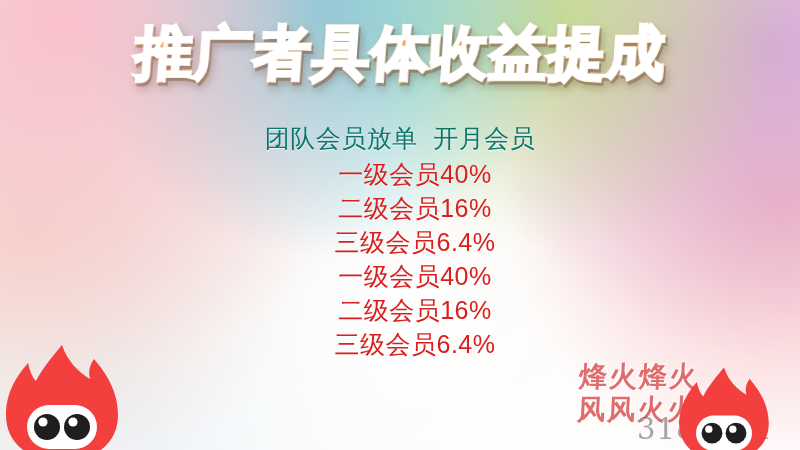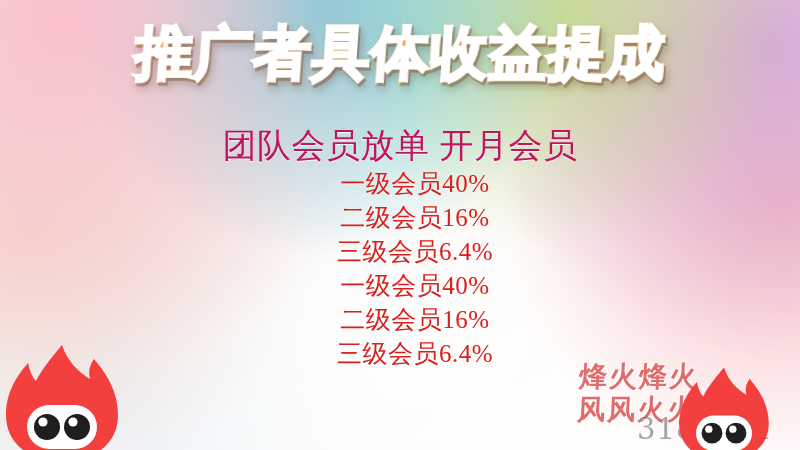--- a/index.html
+++ b/index.html
@@ -77,29 +77,29 @@
     left: 0;
     top: 128px;
     width: 800px;
     text-align: center;
   }
   .line {
     line-height: 1.0;
     white-space: pre;
   }
   .line-dark {
-    font-family: Liberation Sans, sans-serif;
-    font-size: 34px;
-    color: #be185d;
+    font-family: Liberation Mono, monospace;
+    font-size: 25px;
+    color: #0f766e;
     margin-bottom: 9px;
     letter-spacing: 0.5px;
     text-shadow: 0 1px 1px rgba(255,255,255,0.85);
   }
   .line-red {
-    font-family: Liberation Serif, serif;
+    font-family: Liberation Sans, sans-serif;
     font-size: 25px;
     color: #d8201e;
     margin-bottom: 9px;
     letter-spacing: 0.5px;
     padding-left: 30px;
     text-shadow: 0 1px 1px rgba(255,255,255,0.85);
   }
   .gap-top { margin-top: 2px; }
 
   

